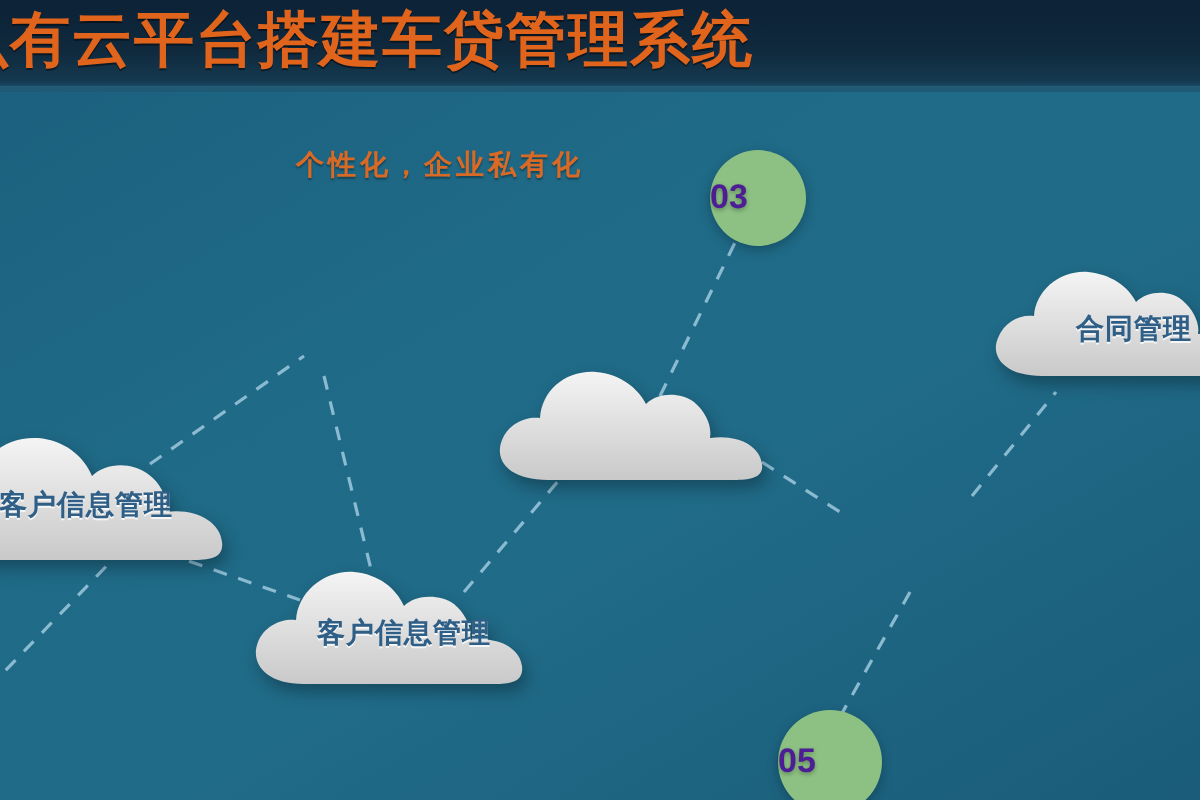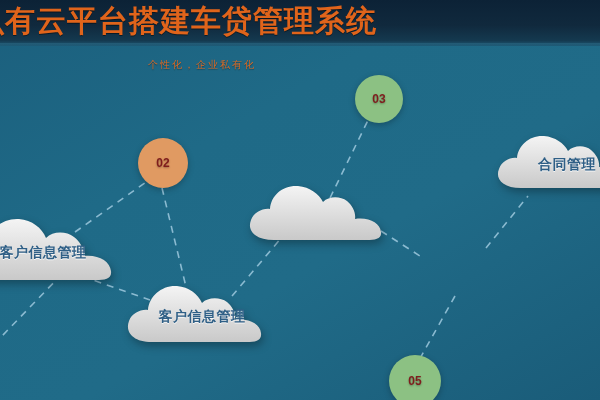--- a/index.html
+++ b/index.html
@@ -42,23 +42,23 @@
     font-size: 30px;
     font-weight: bold;
     letter-spacing: 1px;
     color: #e0641b;
     text-shadow: 0 1px 0 rgba(0,0,0,.45);
     line-height: 38px;
   }
   #subtitle {
     position: absolute;
     left: 148px;
-    top: 58px;
-    font-size: 10px;
-    font-weight: normal;
+    top: 74px;
+    font-size: 14px;
+    font-weight: bold;
     letter-spacing: 2px;
     color: #d86a26;
     text-shadow: 0 1px 1px rgba(0,0,0,.35);
   }
 
   
   #links {
     position: absolute;
     left: 0; top: 0;
     width: 600px; height: 400px;
@@ -88,24 +88,23 @@
     white-space: nowrap;
     letter-spacing: .5px;
   }
 
   
   .node {
     position: absolute;
     border-radius: 50%;
     display: flex;
     align-items: center;
-    justify-content: center;
-    font-size: 12px;
+    font-size: 17px;
     font-weight: bold;
-    color: #7f1d1d;
+    color: #4c1d95;
     text-shadow: 0 1px 2px rgba(0,0,0,.30);
     box-shadow: 0 2px 6px rgba(0,0,0,.25);
   }
 </style>
 </head>
 <body>
 
 <div id="stage">
 
   <div id="header-band">
@@ -170,23 +169,20 @@
         <linearGradient id="g5" x1="0" y1="0" x2="0" y2="1">
           <stop offset="0" stop-color="#f4f4f4"></stop>
             <stop offset="1" stop-color="#c9c9c9"></stop>
         </linearGradient>
       </defs>
       <path fill="url(#g5)" d="M29 60 C10 60 3 50 7 41 C10 33 18 29 25 30 C26 17 38 7 52 8 C63 9 72 15 76 23 C82 17 93 17 99 22 C105 27 108 34 107 39 C120 37 131 43 132 52 C133 59 126 60 118 60 Z"></path>
     </svg>
     <span class="label" style="top:28px;">合同管理</span>
   </div>
 
-  <div class="node" style="left:138px; top:138px; width:50px; height:50px; background:#e09a62;">
-    <span>02</span>
-  </div>
 
   <div class="node" style="left:355px; top:75px; width:48px; height:48px; background:#8cc183;">
     <span>03</span>
   </div>
 
   <div class="node" style="left:389px; top:355px; width:52px; height:52px; background:#8cc183;">
     <span>05</span>
   </div>
 
 </div>

